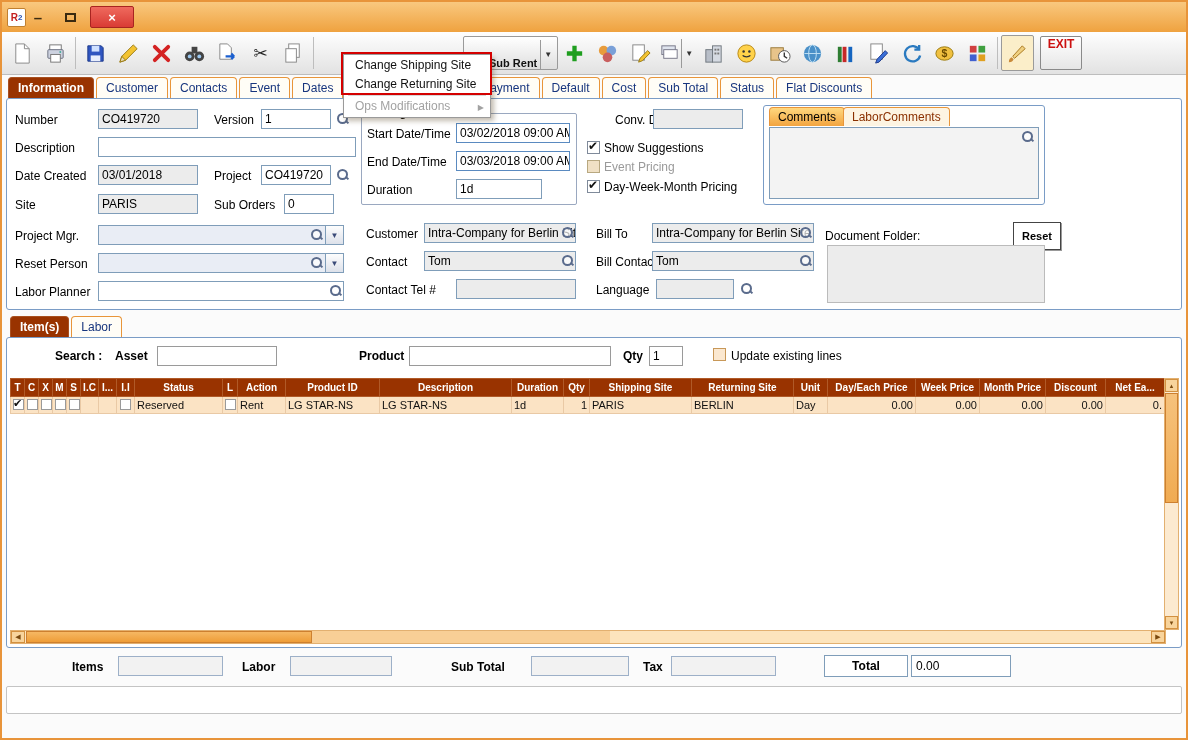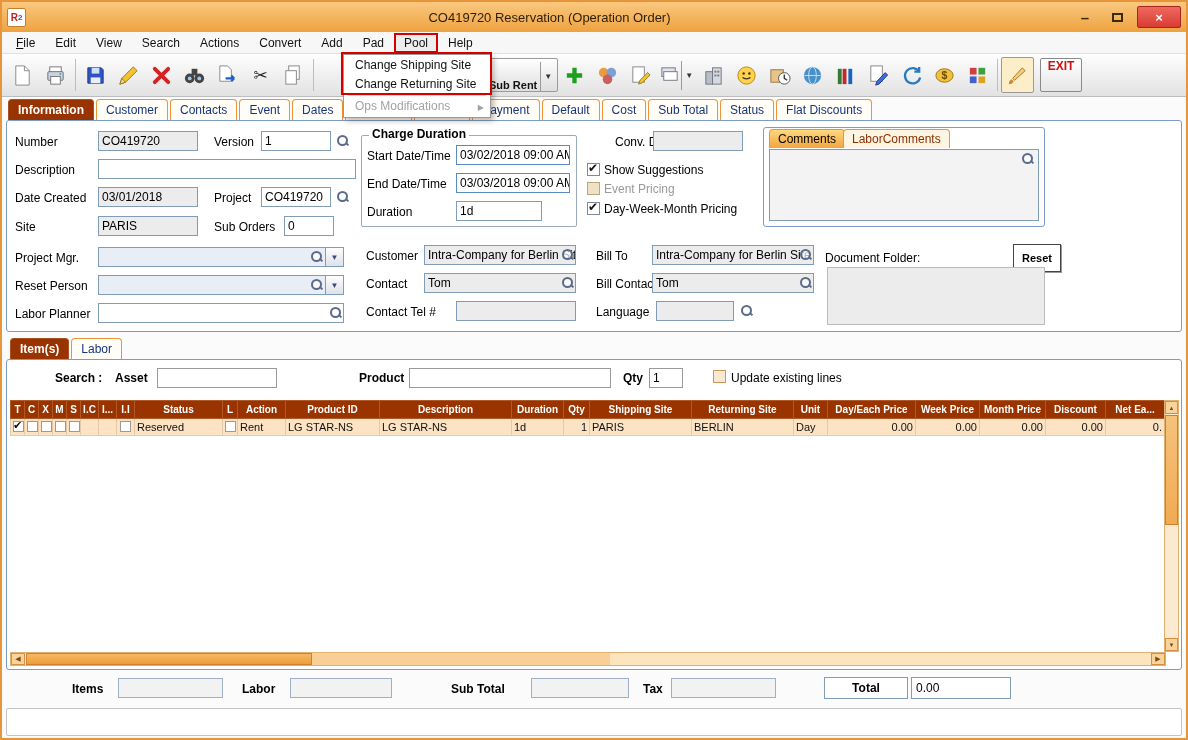--- a/index.html
+++ b/index.html
@@ -110,44 +110,31 @@
   .submenu-arrow { position:absolute; right:5px; top:1px; font-size:8px; color:#a2a2a2; }
   .red-annot { position:absolute; left:339px; top:50px; width:151px; height:43px; border:2px solid #d40000; z-index:70; pointer-events:none; }
 </style>
 </head>
 <body>
 
 <div class="window">
 
   <div class="titlebar">
     <span class="app-badge">R<i>2</i></span>
-    <span class="title">CO419720 Reservation (Operation Order)</span>
     <span class="win-controls">
       <span class="tb-min">–</span>
       <span class="tb-max">
           <b></b>
         </span>
       <span class="tb-close">
           <span>×</span>
         </span>
     </span>
   </div>
 
-  <div class="menubar">
-    <span class="menu-item">File</span>
-    <span class="menu-item">Edit</span>
-    <span class="menu-item">View</span>
-    <span class="menu-item">Search</span>
-    <span class="menu-item">Actions</span>
-    <span class="menu-item">Convert</span>
-    <span class="menu-item">Add</span>
-    <span class="menu-item">Pad</span>
-    <span class="menu-item pool-highlight">Pool</span>
-    <span class="menu-item">Help</span>
-  </div>
 
   <div class="toolbar">
     <span class="tbtn">
         <svg viewBox="0 0 24 24">
           <path d="M5 2h9l5 5v15H5z" fill="#fff" stroke="#8a8a8a"></path>
           <path d="M14 2v5h5" fill="none" stroke="#8a8a8a"></path>
         </svg>
       </span>
     <span class="tbtn">
         <svg viewBox="0 0 24 24">

